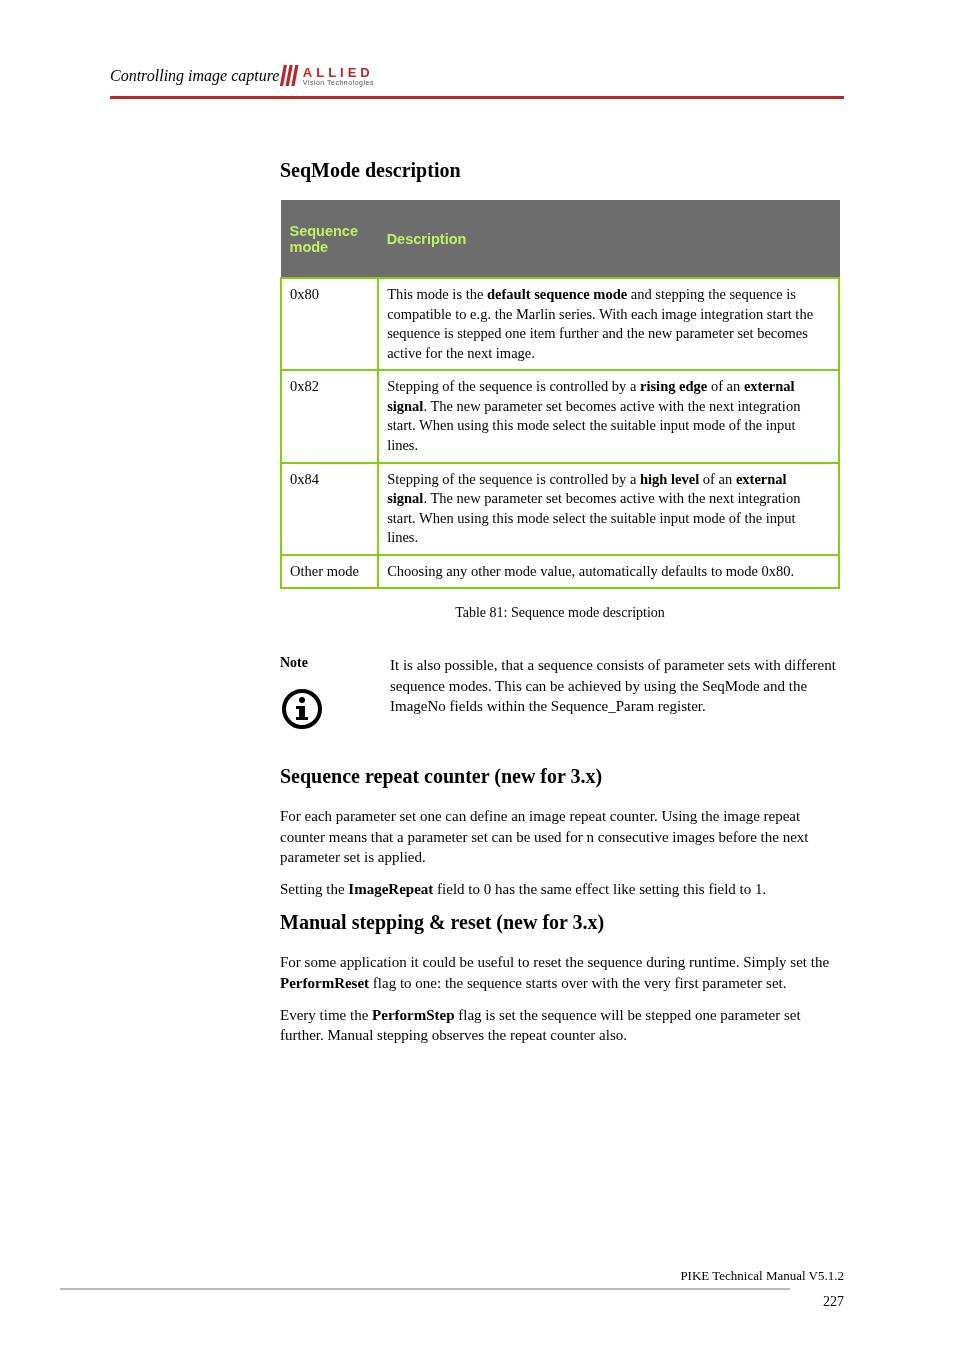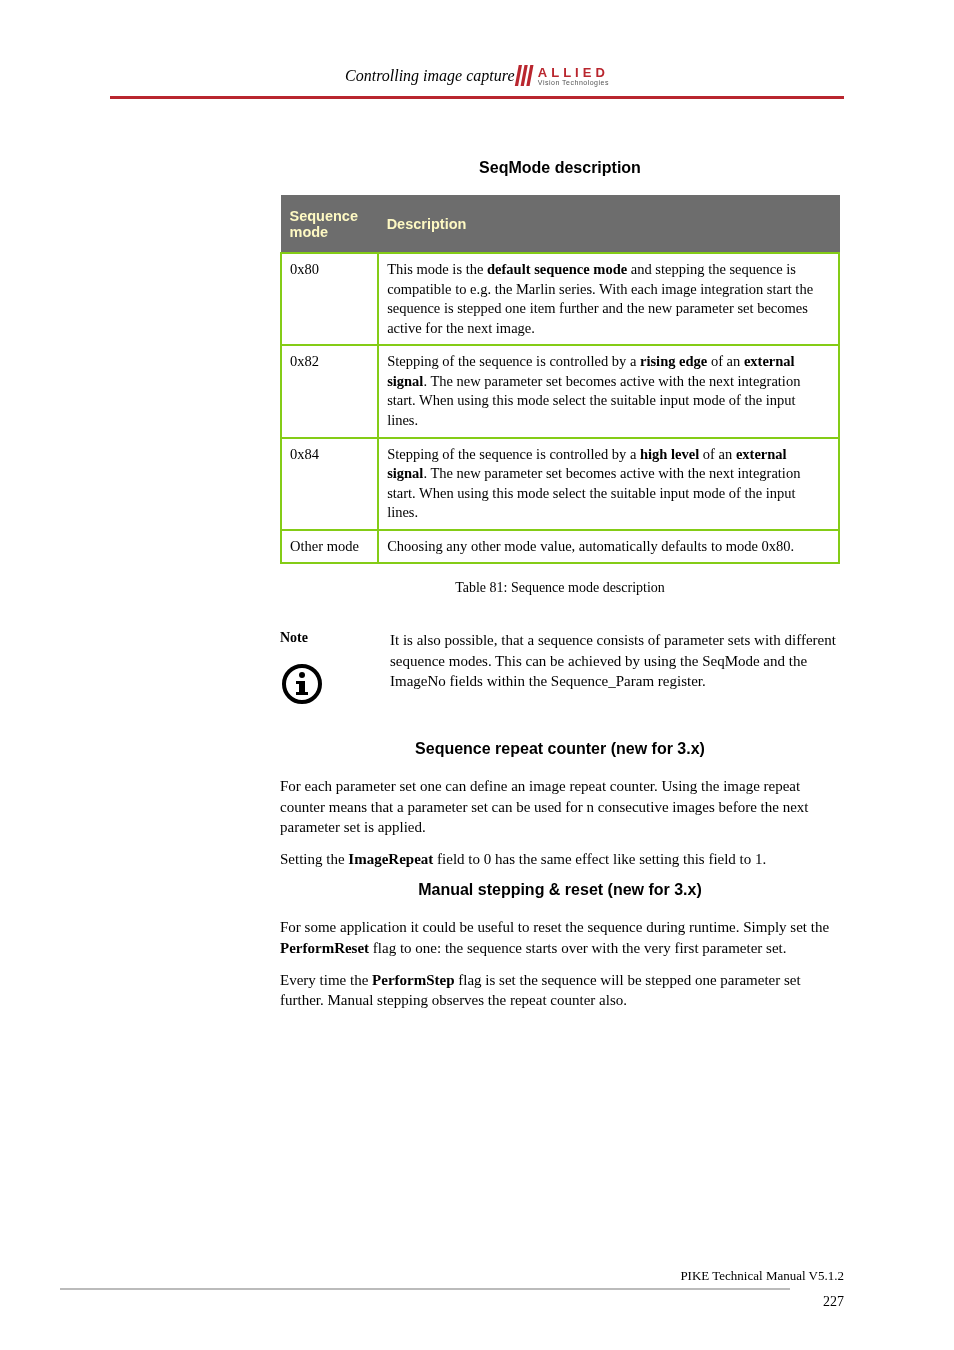--- a/index.html
+++ b/index.html
@@ -7,21 +7,21 @@
     font-family: Georgia, 'Times New Roman', serif;
     width: 954px;
     height: 1350px;
     background: #fff;
     color: #000;
     position: relative;
     padding: 60px 110px 40px 110px;
   }
   .header-row {
     display: flex;
-    justify-content: center;
+    justify-content: flex-start;
     align-items: center;
     margin-bottom: 4px;
   }
   .chapter-title {
     font-style: italic;
     font-size: 16px;
     color: #000;
   }
   .logo { display: flex; align-items: center; gap: 6px; }
   .logo-slashes { color: #b9262e; font-size: 28px; font-weight: bold; font-family: Arial, sans-serif; letter-spacing: -2px; }
@@ -32,38 +32,37 @@
   .red-rule {
     border: none;
     border-top: 3px solid #b9262e;
     margin-bottom: 60px;
   }
   .content {
     margin-left: 170px;
     width: 560px;
   }
   h3.section {
-    font-family: Liberation Sans, sans-serif;
+    font-family: Liberation Serif, serif;
     font-weight: bold;
-    font-size: 16px;
+    font-size: 20px;
     margin-bottom: 18px;
-    text-align: center;
   }
   table.data {
     width: 100%;
     border-collapse: collapse;
     font-size: 14.5px;
     margin-bottom: 16px;
   }
   table.data th {
     background: #6d6d6d;
-    color: #fef9c3;
+    color: #bef264;
     font-weight: bold;
     text-align: left;
-    padding: 12px 8px;
+    padding: 22px 8px;
     border: 1px solid #6d6d6d;
     font-family: Arial, Helvetica, sans-serif;
   }
   table.data td {
     border: 2px solid #84cc16;
     padding: 6px 8px;
     vertical-align: top;
     line-height: 1.35;
   }
   .table-caption {

